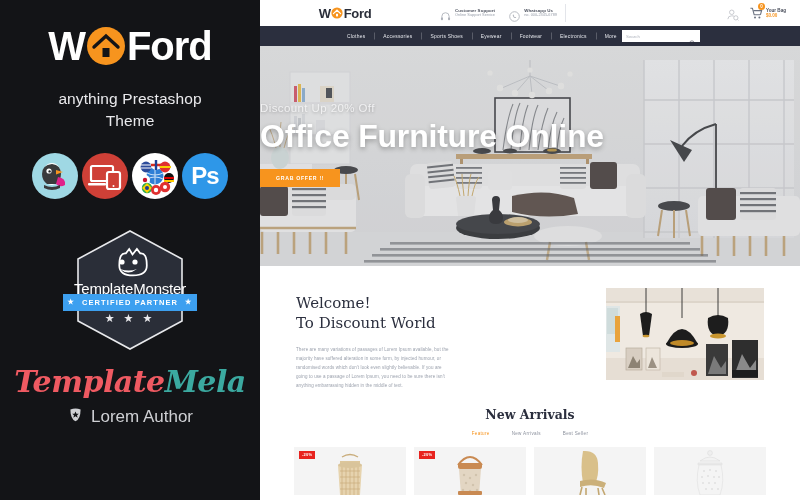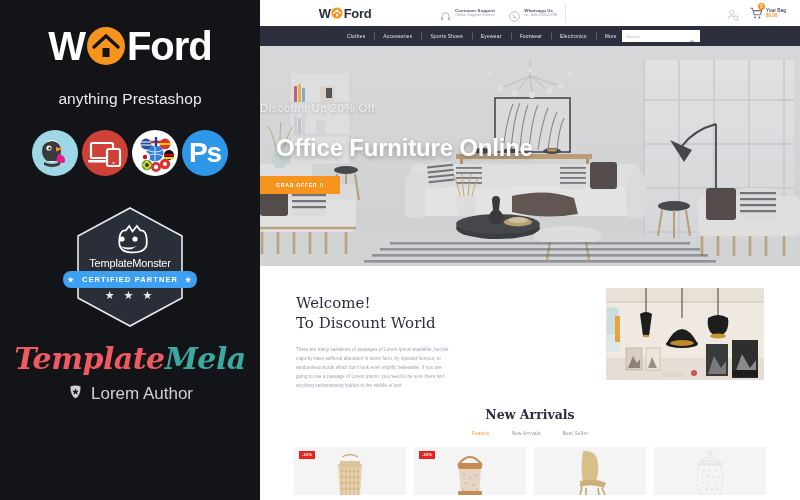--- a/index.html
+++ b/index.html
@@ -58,40 +58,40 @@
   .pic {
     width: 46px; height: 46px; border-radius: 50%;
     display: flex; align-items: center; justify-content: center;
     position: relative; overflow: hidden;
   }
   .pic-prestashop { background: #9fd8e4; }
   .pic-responsive { background: #cf4037; }
   .pic-multilang  { background: #ffffff; }
   .pic-ps         { background: #2e97e8; }
   .pic-ps span {
-    color: #fff; font-size: 28px; font-weight: bold; letter-spacing: -1px;
+    color: #fff; font-size: 24px; font-weight: bold; letter-spacing: -1px;
     font-family: "Liberation Sans", sans-serif;
   }
 
   
   .badge-wrap {
     margin-top: 28px;
     display: flex; flex-direction: column; align-items: center;
   }
   .hexbadge { position: relative; width: 120px; height: 126px; }
   .tm-name {
     position: absolute; left: 0; right: 0; top: 53px;
-    text-align: center; color: #fff; font-size: 11px; letter-spacing: -.2px;
+    text-align: center; color: #fff; font-size: 15px; letter-spacing: -.2px;
   }
   .cert-ribbon {
     position: absolute; left: -7px; right: -7px; top: 67px;
     background: #3da0f0; color: #fff;
     font-size: 7.5px; letter-spacing: 1.1px; font-weight: bold;
     text-align: center; padding: 4px 0 4px;
-    display: flex; align-items: center; justify-content: center; gap: 7px; border-radius: 8px;
+    display: flex; align-items: center; justify-content: center; gap: 7px;
   }
   .cert-ribbon .st { font-size: 7px; }
   .hex-stars {
     position: absolute; left: 0; right: 0; top: 85px;
     text-align: center; color: #e9e9ec; font-size: 11px; letter-spacing: 3px;
   }
   .tmela {
     margin-top: 14px;
     font-family: "DejaVu Serif", serif;
     font-size: 30px; font-weight: bold; letter-spacing: -.5px;
@@ -170,23 +170,22 @@
   .hero-overlay { position: absolute; inset: 0; background: rgba(120,124,130,.18); }
   .hero-copy {
     position: absolute; left: 0; right: 0; top: 56px;
     color: #fff;
   }
   .hero-copy .h-small {
     font-size: 11.5px; font-weight: 300; letter-spacing: .4px;
     color: #f1f1f2; text-shadow: 0 1px 3px rgba(0,0,0,.25);
   }
   .hero-copy .h-big {
-    font-size: 24px; font-weight: bold; letter-spacing: -.2px; margin-top: 20px;
+    font-size: 32px; font-weight: bold; letter-spacing: -.2px; margin-top: 4px;
     text-shadow: 0 2px 5px rgba(0,0,0,.3);
-    padding-left: 16px;
   }
   .hero-btn {
     display: inline-block; margin-top: 14px;
     background: #f7941e; color: #fff;
     font-size: 5.2px; font-weight: bold; letter-spacing: .7px;
     padding: 6px 16px;
   }
 
   
   .welcome {
@@ -242,20 +241,21 @@
           <circle cx="20" cy="20" r="19" fill="#f7941e"></circle>
           <path d="M8 21 L20 10 L32 21" fill="none" stroke="#131417" stroke-width="3.4" stroke-linecap="round"></path>
           <rect x="16.5" y="22" width="7" height="9" fill="#131417"></rect>
         </svg>
       </span>
       <span class="ford">Ford</span>
     </div>
 
     <div class="promo-sub">
       <div>anything Prestashop</div>
+      <div>Theme</div>
     </div>
 
     <div class="promo-icons">
       <div class="pic pic-prestashop">
         <svg viewBox="0 0 46 46" width="46" height="46">
           <ellipse cx="20" cy="21" rx="9" ry="11" fill="#ffffff"></ellipse>
           <path d="M20 11 q9 1 9 10 q0 7 -5 10 l-9 0 q-5 -4 -5 -10 q0 -9 10 -10z" fill="#3a3a3c"></path>
           <circle cx="17" cy="18" r="2.6" fill="#ffffff"></circle>
             <circle cx="17.6" cy="18.4" r="1.2" fill="#222"></circle>
           <path d="M24 17 l7 2 l-7 2.5z" fill="#f7941e"></path>

